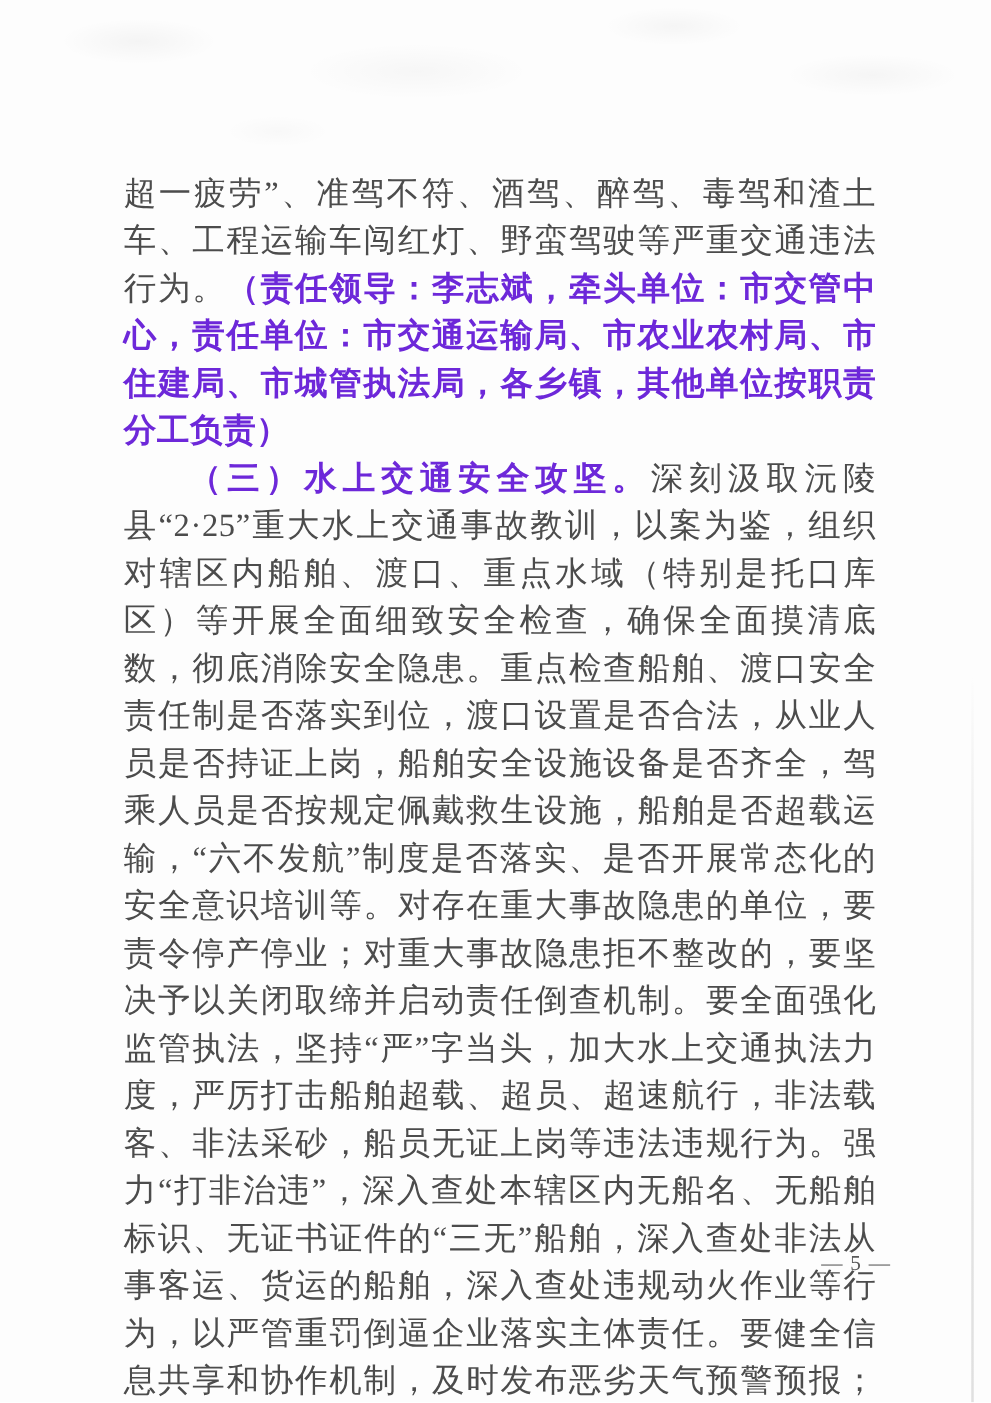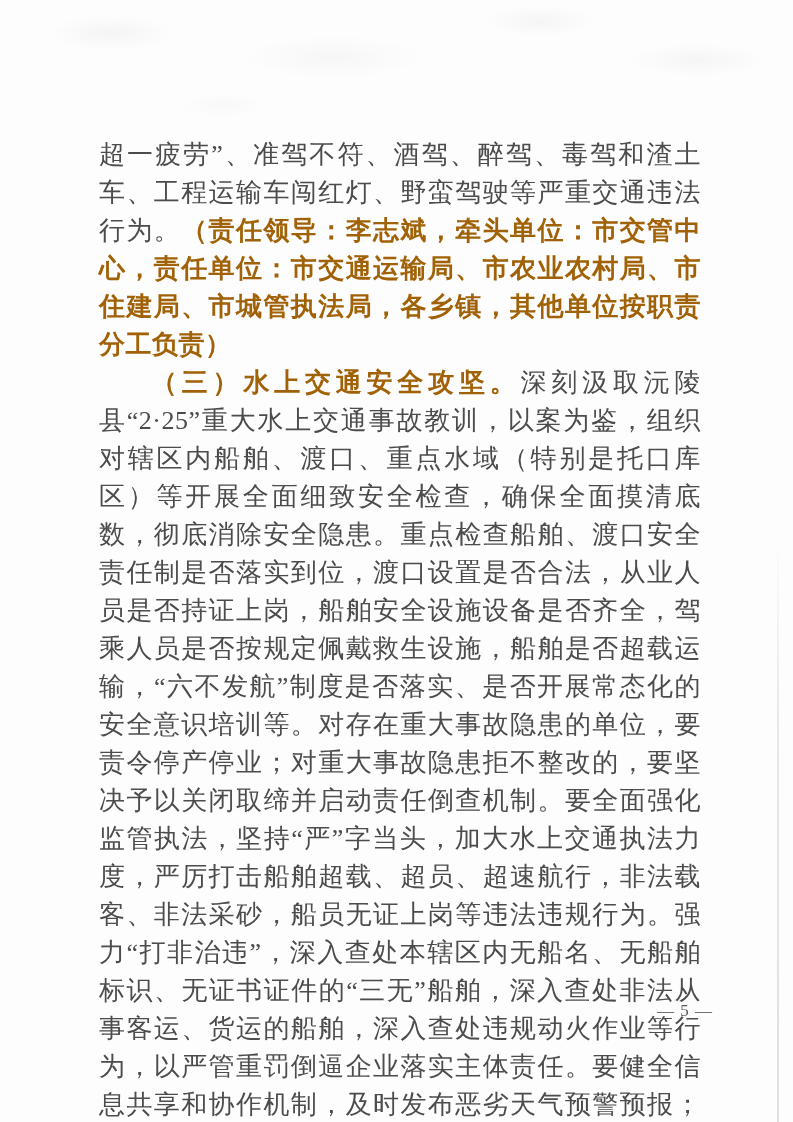--- a/index.html
+++ b/index.html
@@ -55,21 +55,21 @@
   }
   .para {
     margin: 0;
   }
   .para.indent {
     text-indent: 2em;
   }
   .run { font-weight: normal; }
   .run.bold {
     font-weight: bold;
-    color: #a16207;
+    color: #6d28d9;
   }
   .page-number {
     position: absolute;
     left: 630px;
     top: 1001px;
     width: 110px;
     text-align: center;
     font-size: 17px;
     color: #5a5a5a;
     letter-spacing: 1px;

